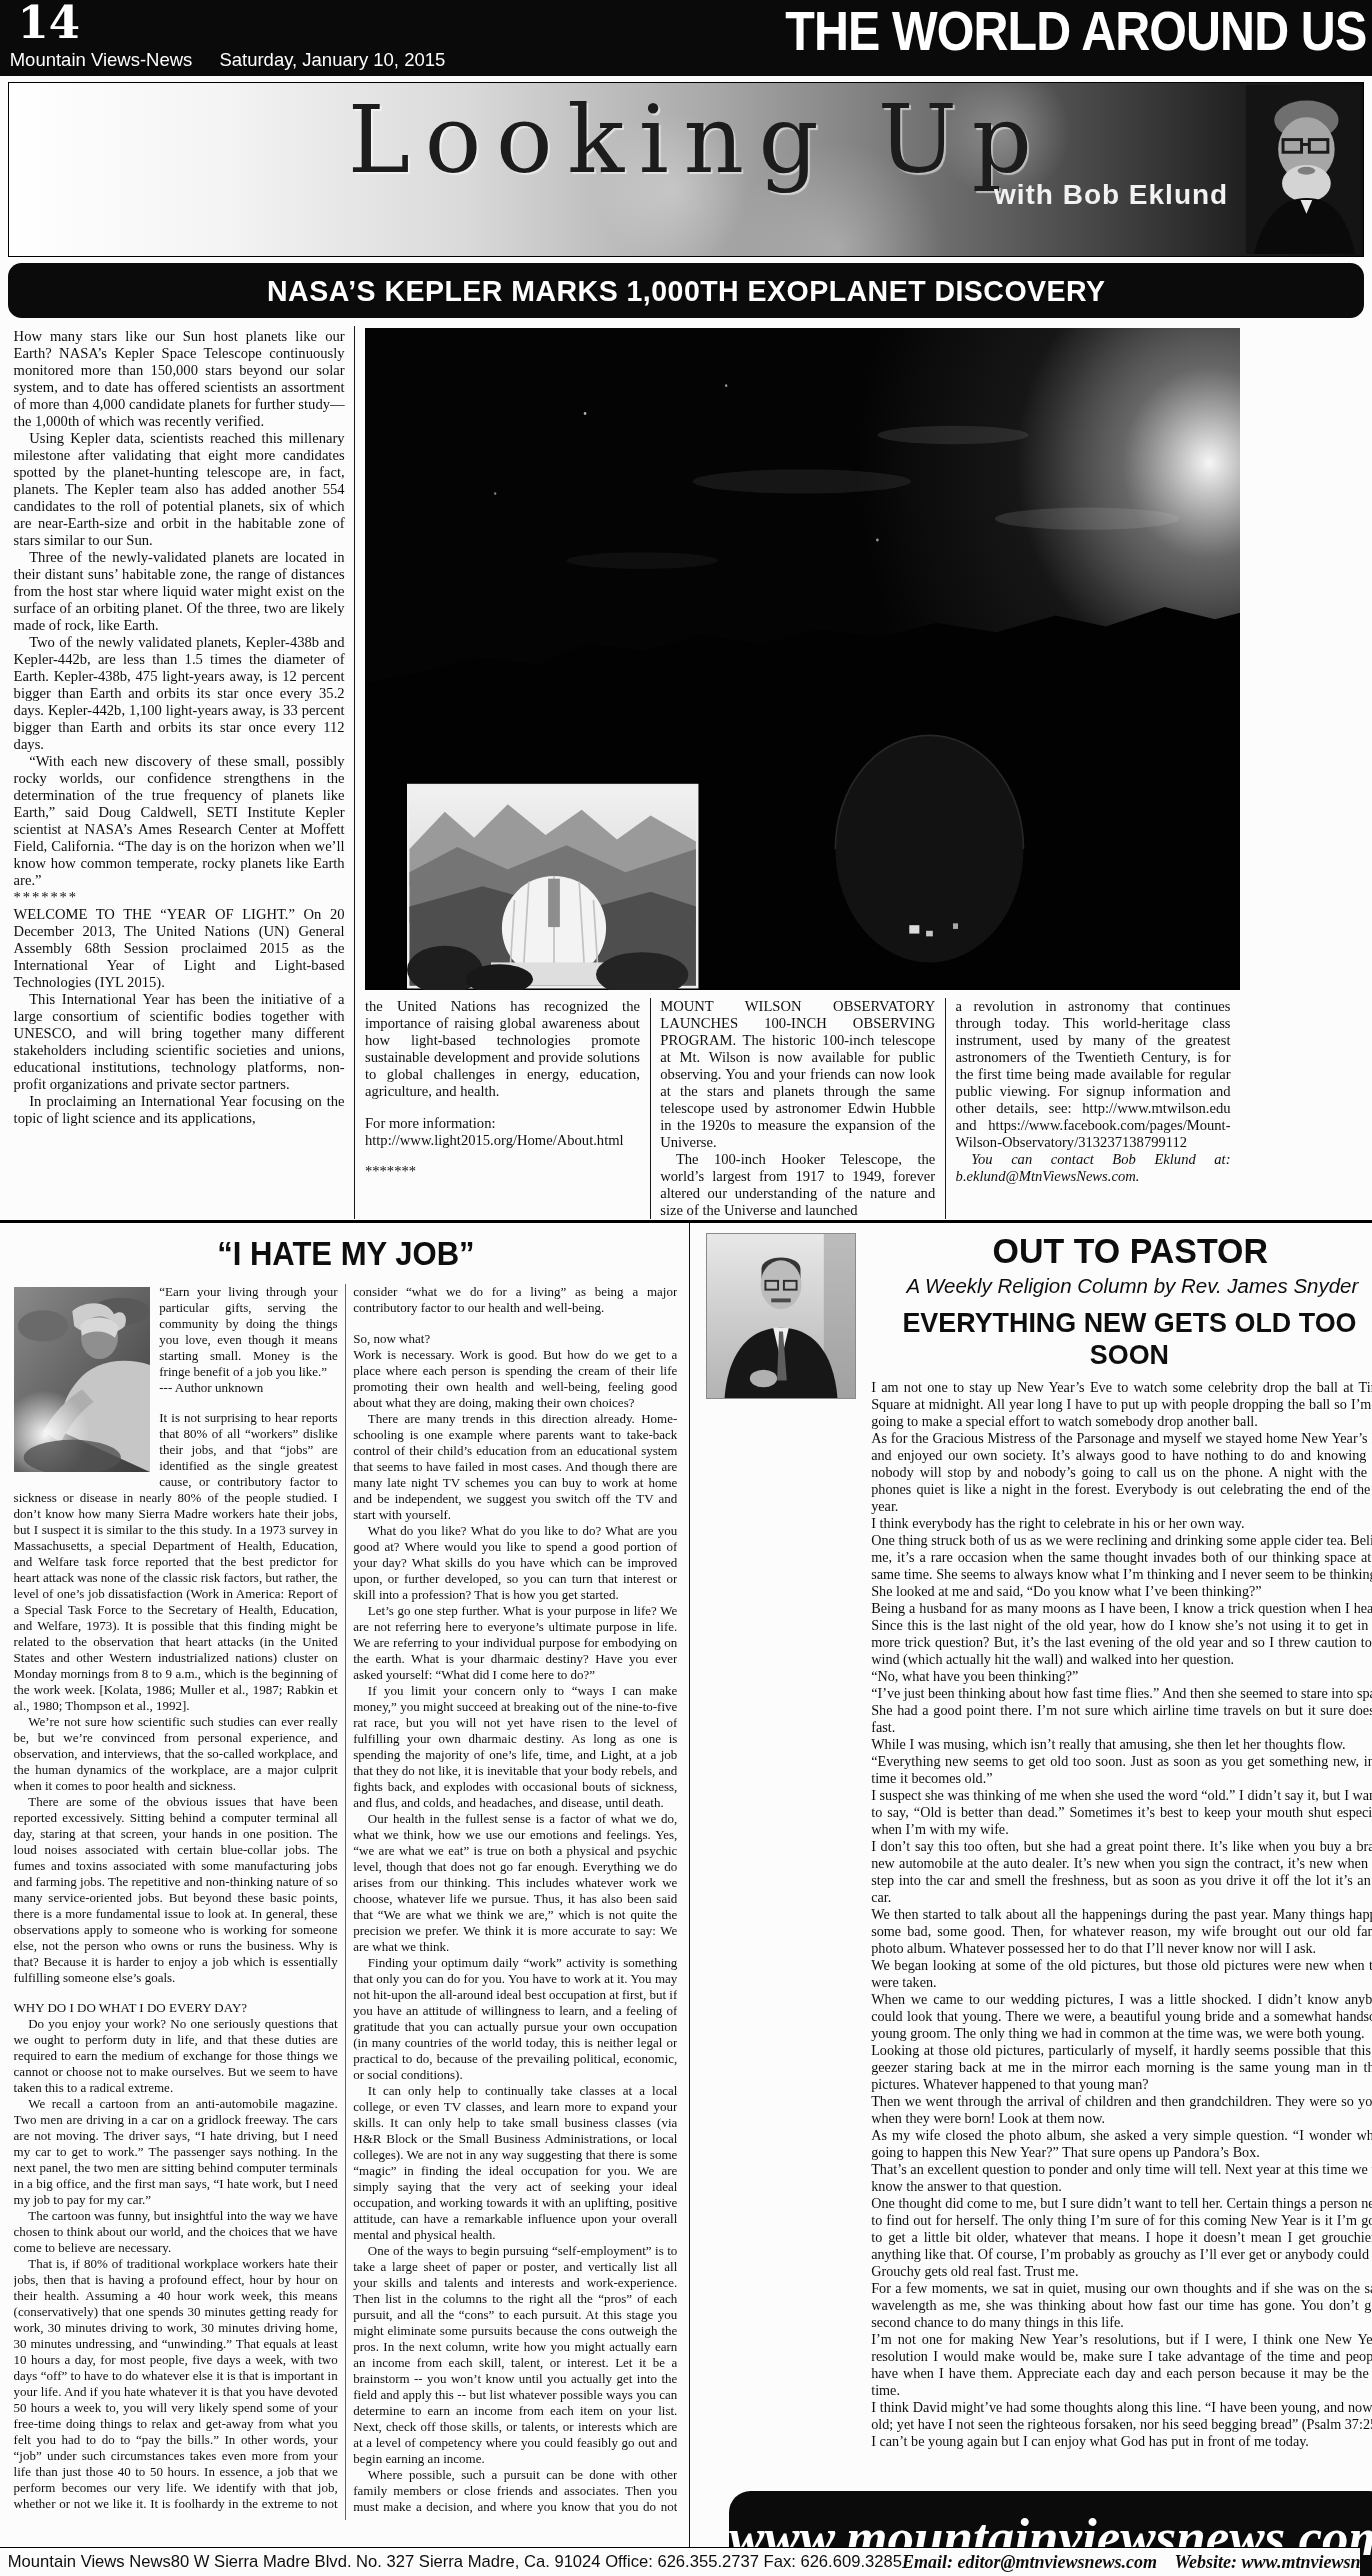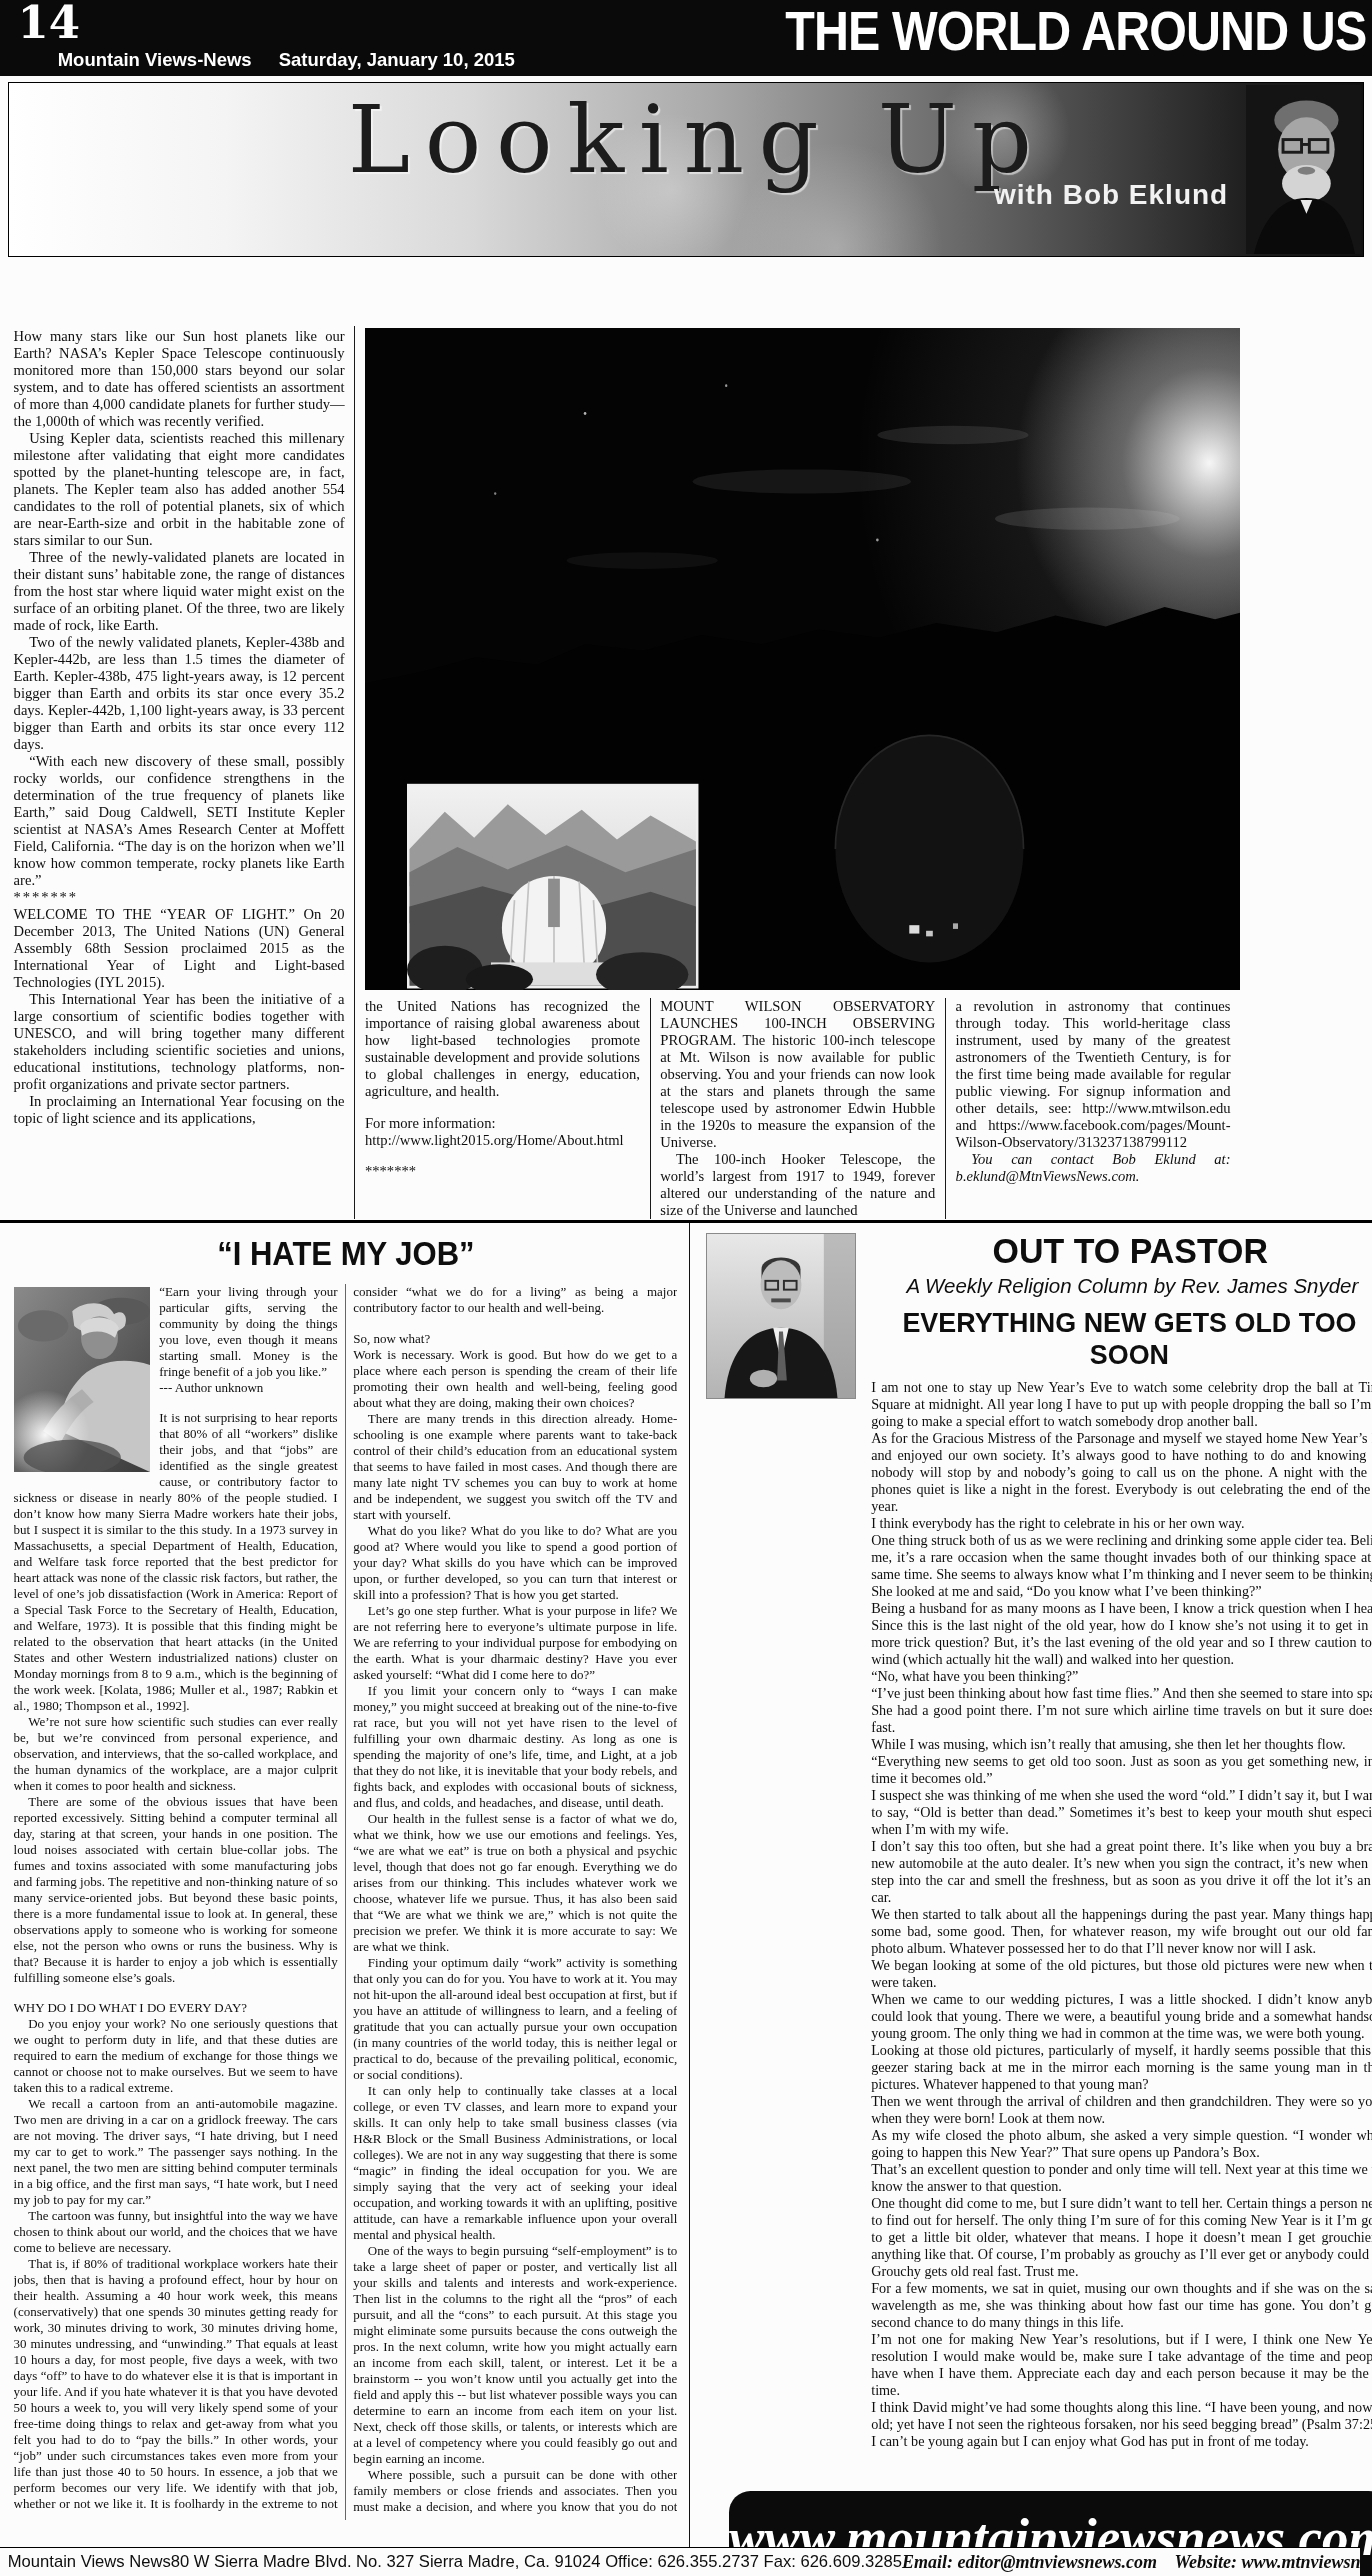--- a/index.html
+++ b/index.html
@@ -3,21 +3,21 @@
 <meta charset="utf-8">
 <style>
   html,body{margin:0;padding:0;background:#e9e9e9;}
   .page{position:relative;width:1372px;height:2576px;background:#fcfcfc;overflow:hidden;
         font-family:"Liberation Serif",serif;color:#0e0e0e;}
   
   .topbar{position:absolute;top:0;left:0;width:100%;height:76px;background:#0a0a0a;}
   .pageNum{position:absolute;left:17.5px;top:0px;color:#fff;font-family:"DejaVu Serif",serif;
            font-weight:bold;font-size:45px;line-height:45px;}
   .mastline{position:absolute;left:9.7px;top:49px;color:#fff;font-family:"Liberation Sans",sans-serif;
-            font-weight:bold;font-size:18.5px;white-space:nowrap;margin-left:48px;}
+            font-weight:normal;font-size:18.5px;white-space:nowrap;}
   .mastline .date{margin-left:27px;}
   .worldTitle{position:absolute;right:5.8px;top:1.9px;color:#fff;font-family:"Liberation Sans",sans-serif;
               font-weight:800;font-size:55px;line-height:58px;letter-spacing:-1px;
               transform:scaleX(0.88);transform-origin:100% 0;white-space:nowrap;}
   
   .banner{position:absolute;top:82px;left:7.8px;right:7.8px;height:173px;border:1px solid #000;
           background:linear-gradient(90deg,#ffffff 0%,#f4f4f4 16%,#d9d9d9 34%,#a8a8a8 52%,#636363 72%,#1d1d1d 92%,#101010 100%);
           overflow:hidden;}
   .flare{position:absolute;border-radius:50%;background:radial-gradient(circle,rgba(255,255,255,0.28) 0%,rgba(255,255,255,0) 70%);}
   .f1{left:585px;top:29px;width:156px;height:156px;}
@@ -114,20 +114,23 @@
         <rect x="65" y="56" width="19" height="13" fill="none" stroke="#1b1b1b" stroke-width="3"></rect>
         <line x1="57" y1="61" x2="65" y2="61" stroke="#1b1b1b" stroke-width="3"></line>
         <ellipse cx="62" cy="101" rx="25" ry="19" fill="#d4d4d4"></ellipse>
         <ellipse cx="62" cy="88" rx="9" ry="4" fill="#7d7d7d"></ellipse>
         <path d="M8,174 C18,132 40,116 62,116 C88,116 104,134 112,174 Z" fill="#0a0a0a"></path>
         <path d="M56,118 L62,132 L68,118 Z" fill="#e9e9e9"></path>
       </svg>
     </div>
   </div>
 
+  <div class="kbar">
+    <span>NASA’S KEPLER MARKS 1,000TH EXOPLANET DISCOVERY</span>
+  </div>
 
   <div class="a1 bt">
     <div class="a1c1 klist">
       <div class="klist">
           <p class="para">How many stars like our Sun host planets like our Earth? NASA’s Kepler Space Telescope continuously monitored more than 150,000 stars beyond our solar system, and to date has offered scientists an assortment of more than 4,000 candidate planets for further study—the 1,000th of which was recently verified.</p>
           <p class="para">Using Kepler data, scientists reached this millenary milestone after validating that eight more candidates spotted by the planet-hunting telescope are, in fact, planets. The Kepler team also has added another 554 candidates to the roll of potential planets, six of which are near-Earth-size and orbit in the habitable zone of stars similar to our Sun.</p>
           <p class="para">Three of the newly-validated planets are located in their distant suns’ habitable zone, the range of distances from the host star where liquid water might exist on the surface of an orbiting planet. Of the three, two are likely made of rock, like Earth.</p>
           <p class="para">Two of the newly validated planets, Kepler-438b and Kepler-442b, are less than 1.5 times the diameter of Earth. Kepler-438b, 475 light-years away, is 12 percent bigger than Earth and orbits its star once every 35.2 days. Kepler-442b, 1,100 light-years away, is 33 percent bigger than Earth and orbits its star once every 112 days.</p>
           <p class="para">“With each new discovery of these small, possibly rocky worlds, our confidence strengthens in the determination of the true frequency of planets like Earth,” said Doug Caldwell, SETI Institute Kepler scientist at NASA’s Ames Research Center at Moffett Field, California. “The day is on the horizon when we’ll know how common temperate, rocky planets like Earth are.”</p>
         </div>

